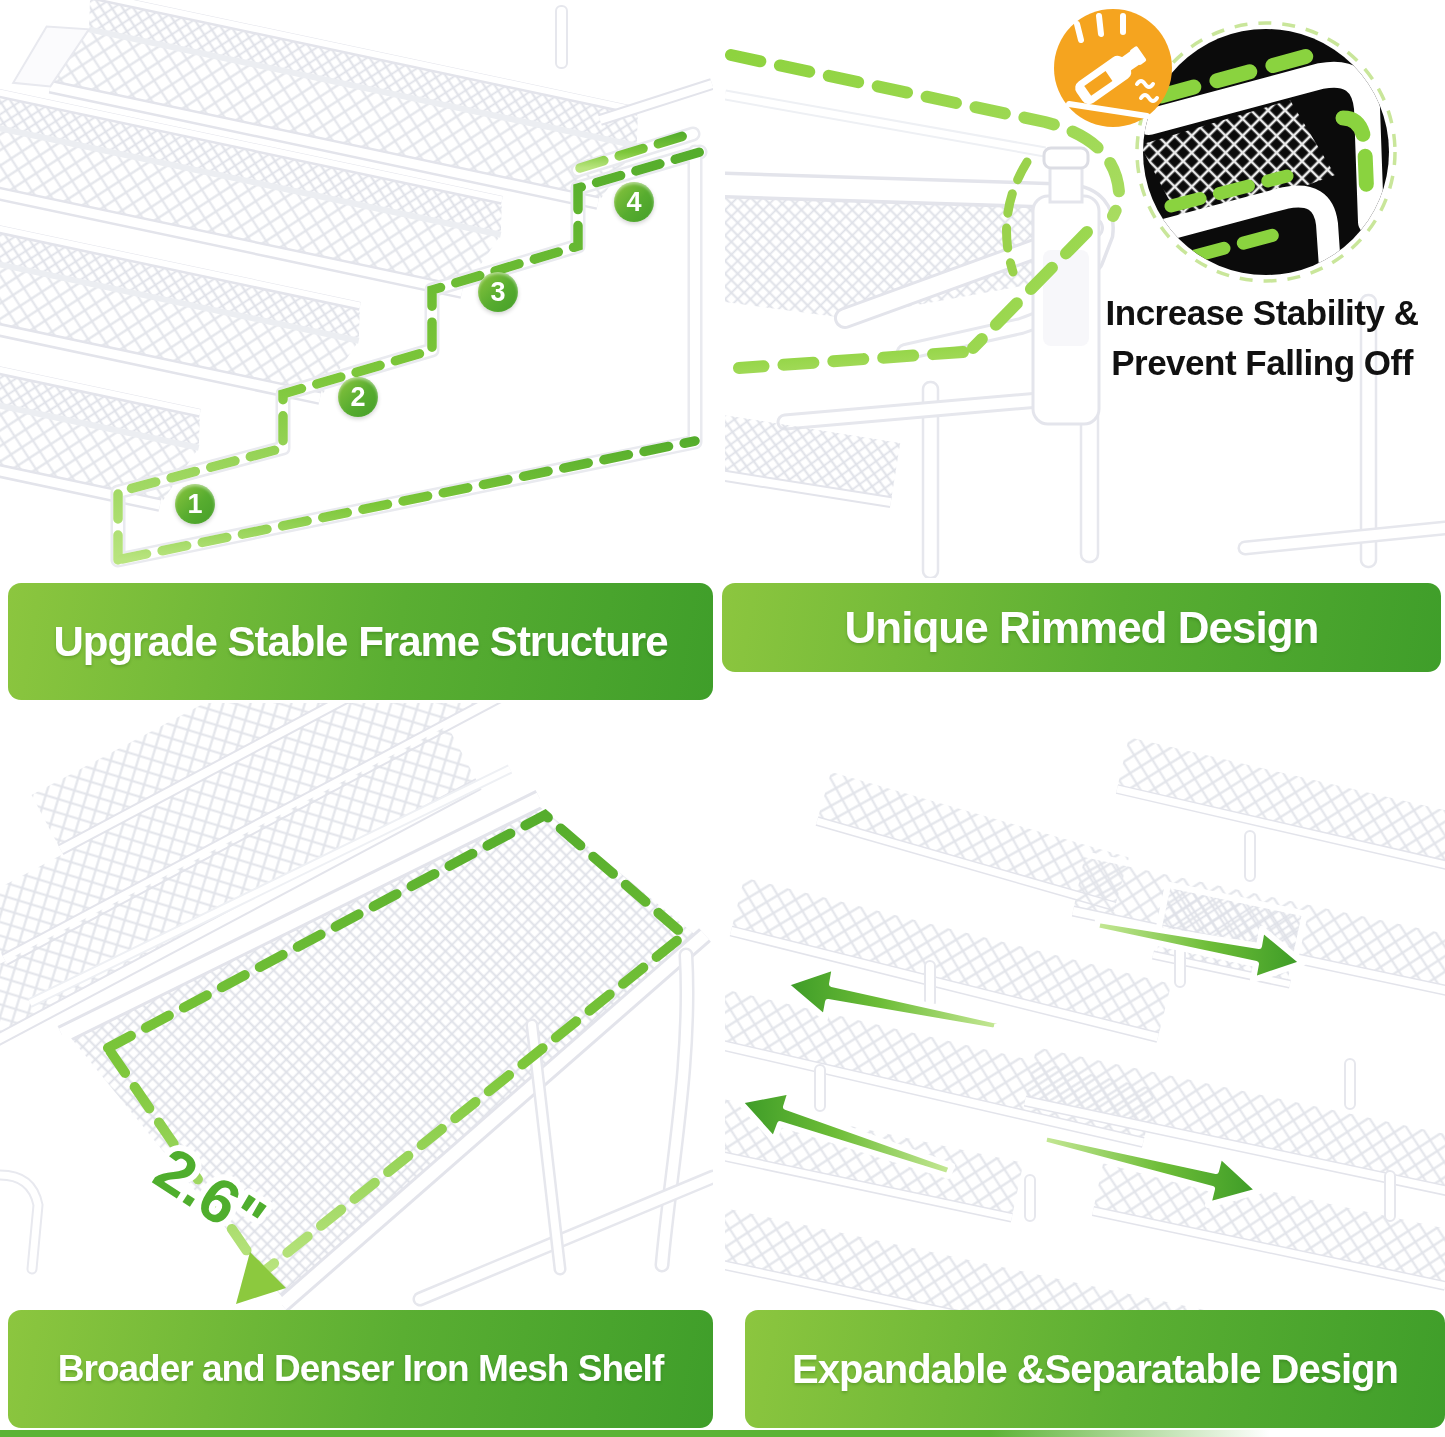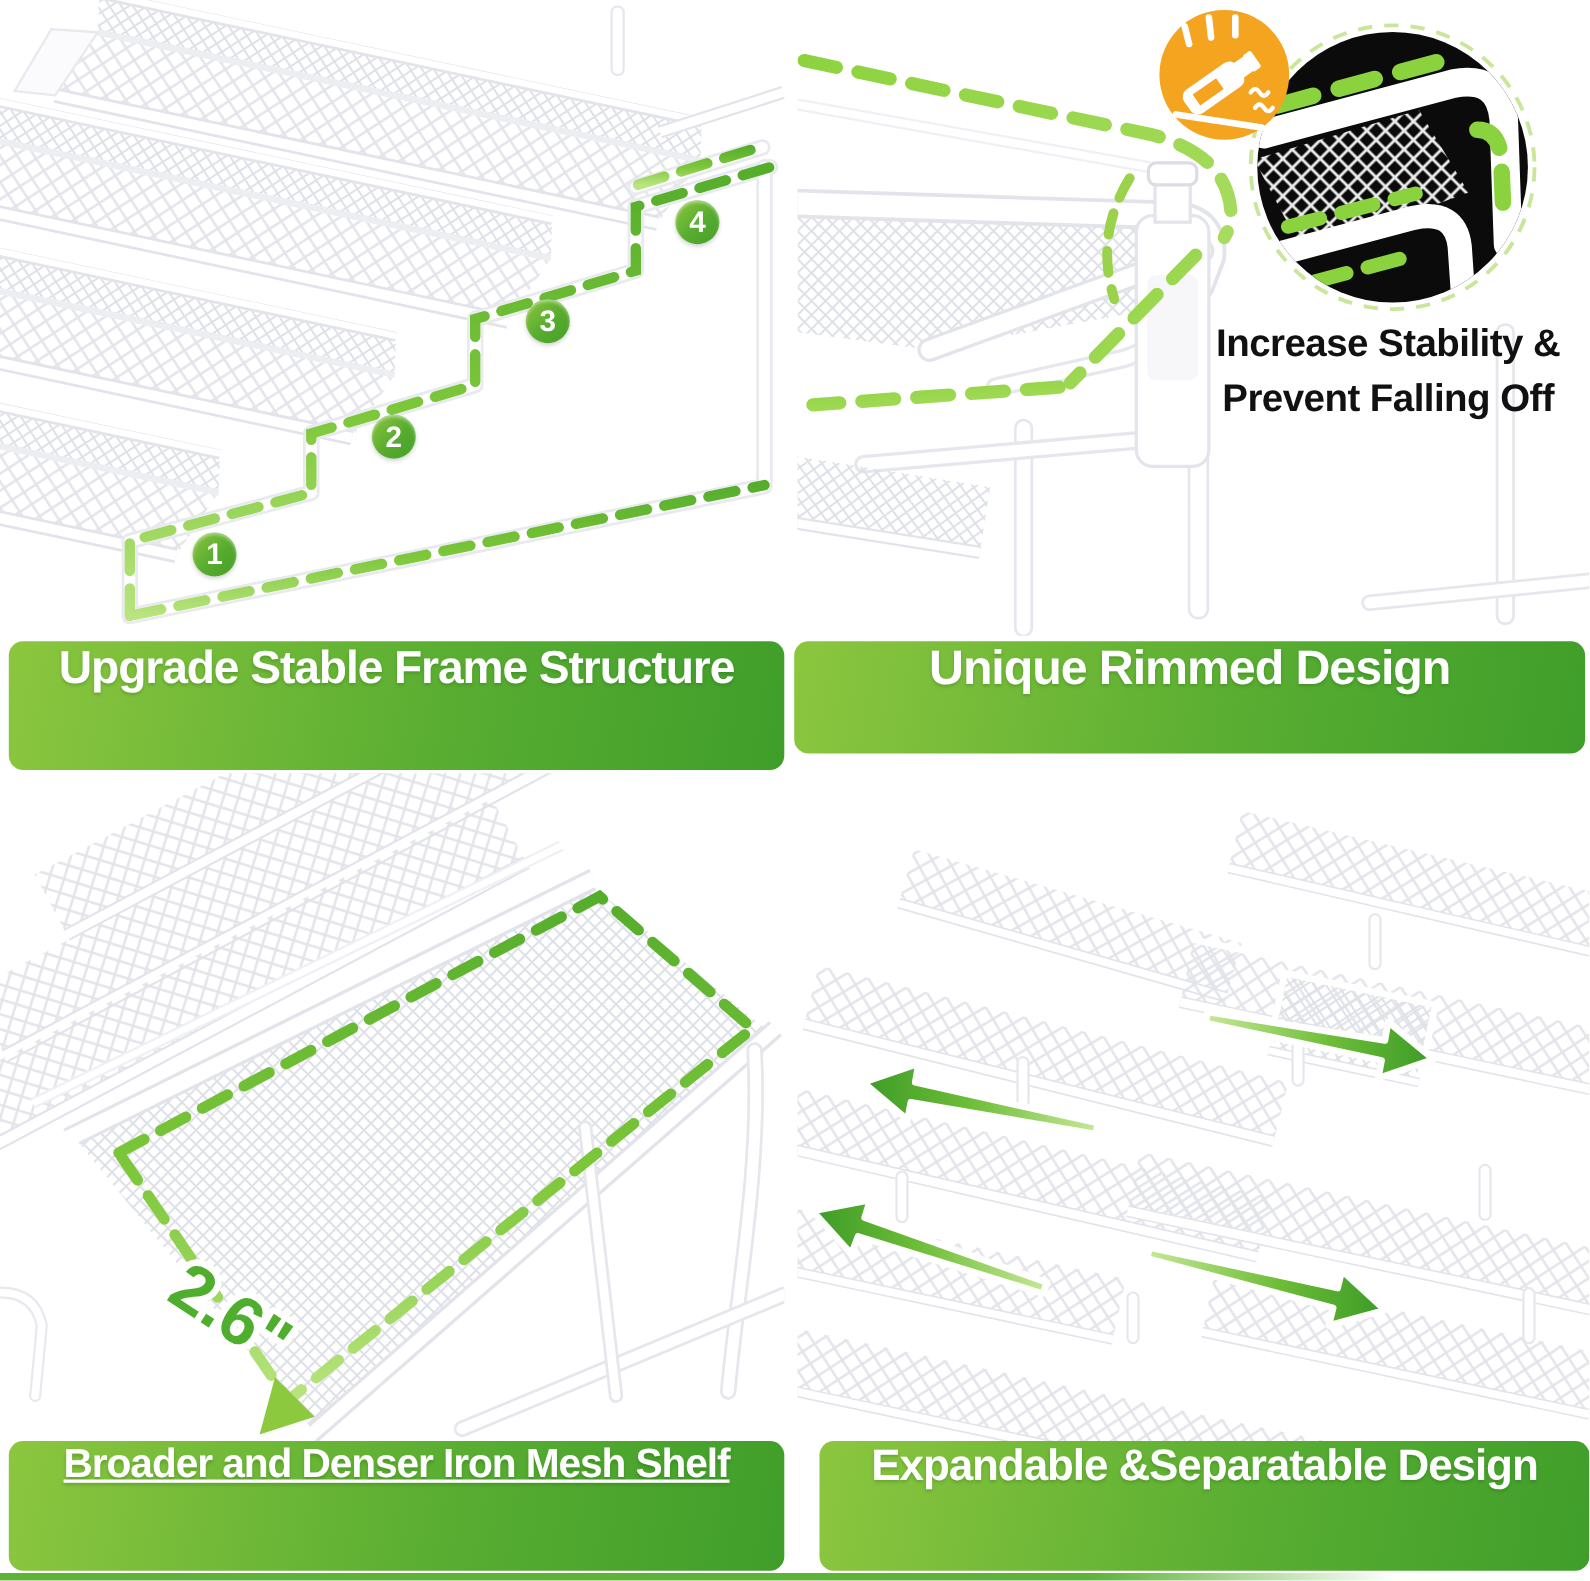--- a/index.html
+++ b/index.html
@@ -1,25 +1,25 @@
 <!DOCTYPE html>
 <html><head>
 <meta charset="utf-8">
 <style>
   html,body{margin:0;padding:0;background:#fff;}
   .canvas{position:relative;width:1445px;height:1437px;background:#ffffff;overflow:hidden;
           font-family:"Liberation Sans",sans-serif;}
   .illus{position:absolute;display:block;}
-  .banner{position:absolute;border-radius:13px;display:flex;justify-content:center;
+  .banner{position:absolute;border-radius:13px;display:flex;align-items:center;justify-content:center;
           color:#ffffff;font-weight:bold;letter-spacing:-1px;
           background:linear-gradient(100deg,#8cc63f 0%,#5aae32 55%,#3f9e2a 100%);
           text-shadow:0 2px 3px rgba(20,80,0,.25);white-space:nowrap;}
   .banner-tl{left:8px;top:583px;width:705px;height:117px;font-size:42px;}
-  .banner-tr{left:722px;top:583px;width:719px;height:102px;font-size:44px;}
-  .banner-bl{left:8px;top:1310px;width:705px;height:118px;font-size:37px;text-decoration:underline;}
+  .banner-tr{left:722px;top:583px;width:719px;height:89px;font-size:44px;}
+  .banner-bl{left:8px;top:1310px;width:705px;height:118px;font-size:37px;}
   .banner-br{left:745px;top:1310px;width:700px;height:118px;font-size:40px;}
   .badge{position:absolute;width:40px;height:40px;border-radius:50%;
          background:linear-gradient(135deg,#8dc63f 0%,#57ac2f 55%,#459f29 100%);
          box-shadow:0 2px 4px rgba(0,0,0,.18), inset 0 2px 3px rgba(255,255,255,.45);
          display:flex;align-items:center;justify-content:center;
          color:#fff;font-weight:bold;font-size:27px;}
   .note{position:absolute;left:1022px;top:288px;width:480px;text-align:center;color:#111111;
         font-weight:bold;font-size:35px;line-height:50px;letter-spacing:-0.5px;}
   .next-strip{position:absolute;left:0;top:1430px;width:1270px;height:7px;
         background:linear-gradient(to right,#5cb335 0%,#5cb335 78%,rgba(92,179,53,0) 100%);}

